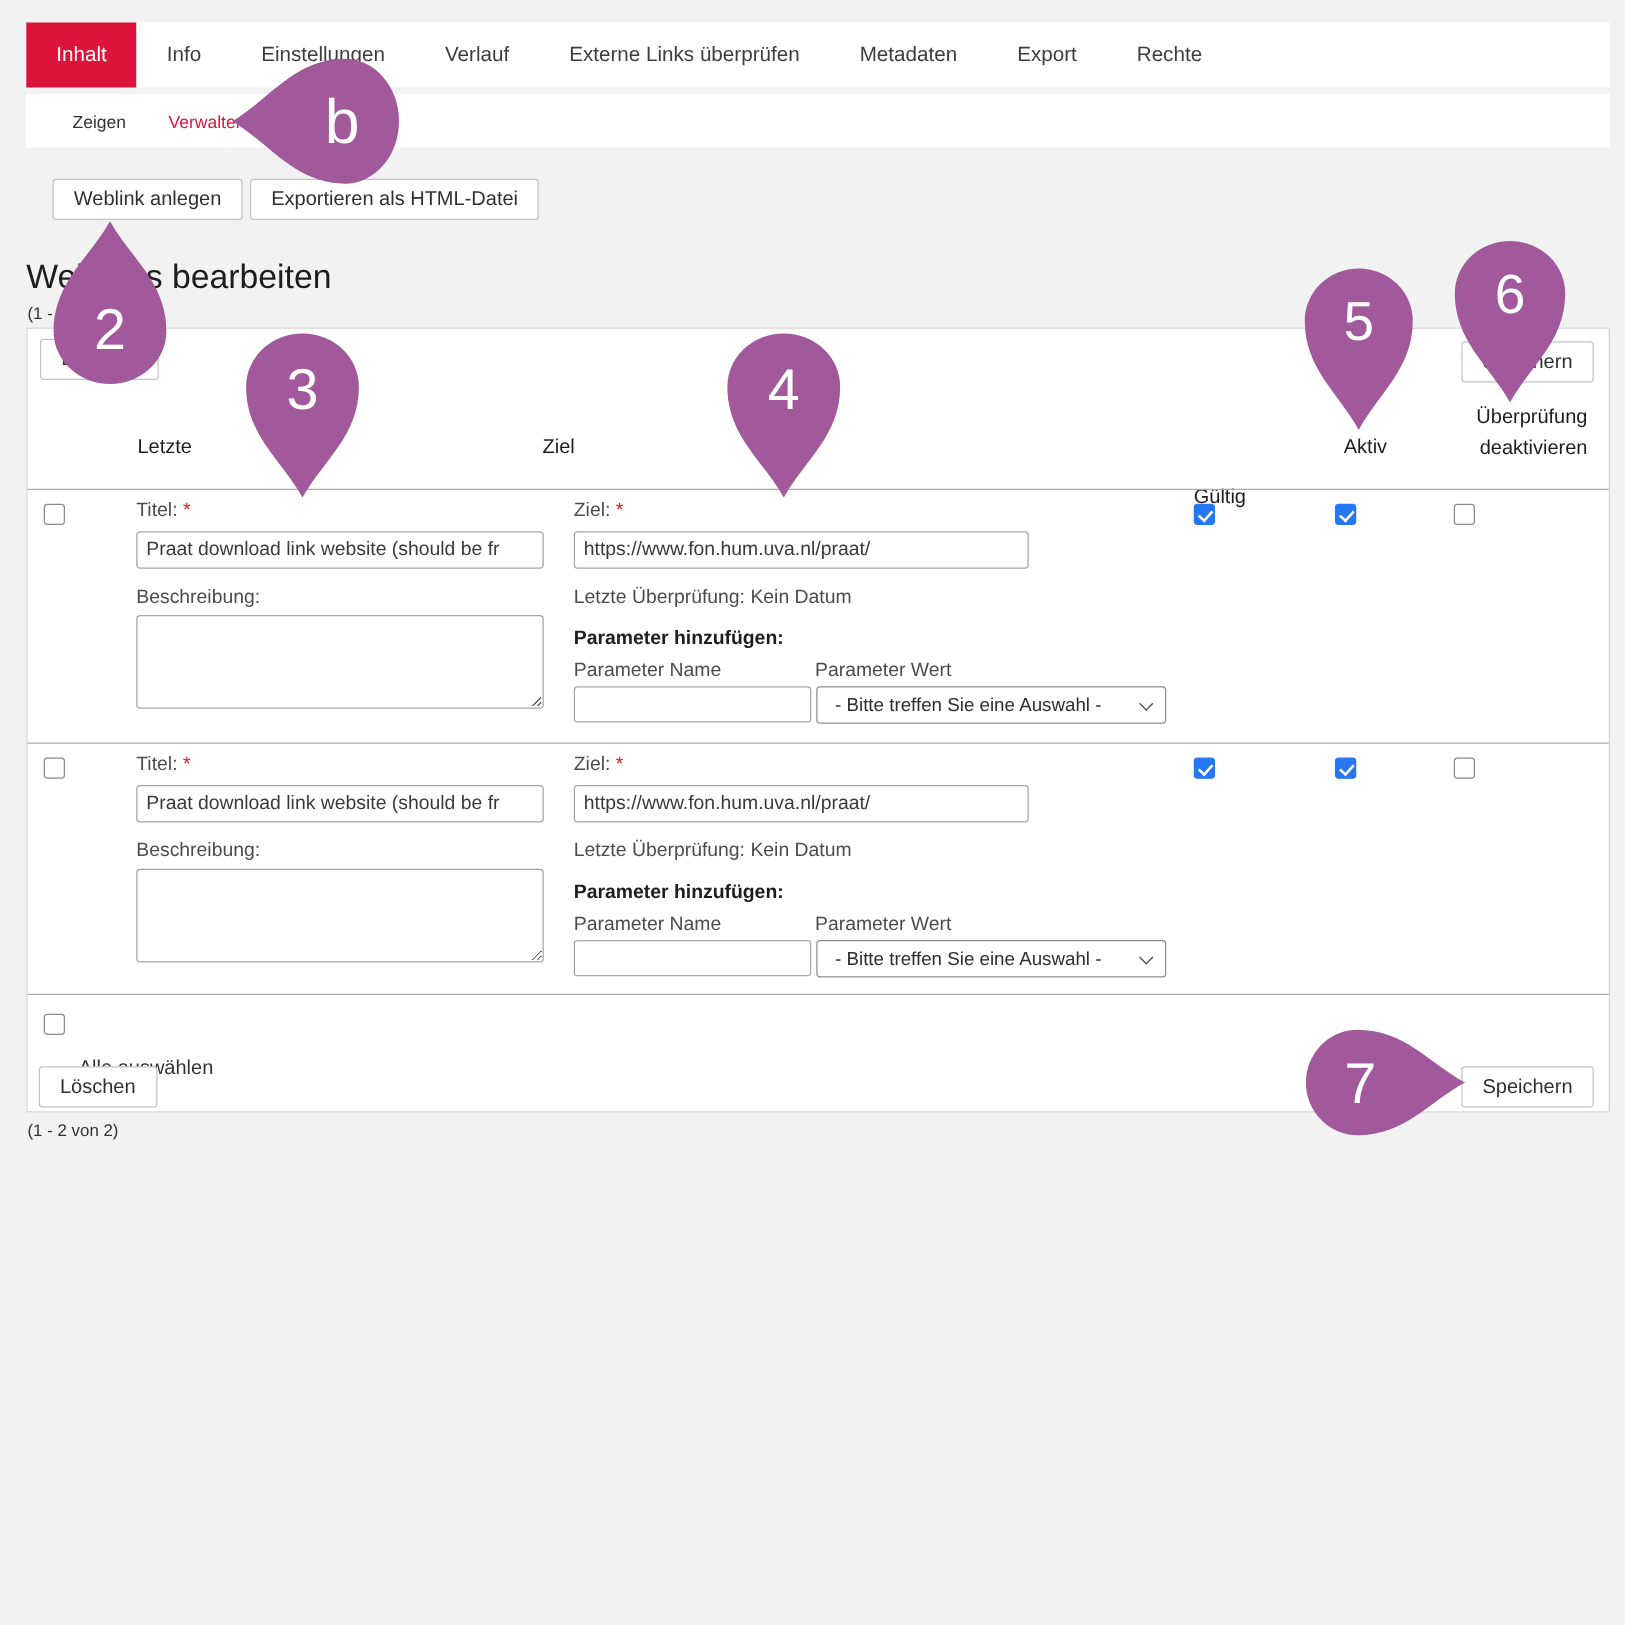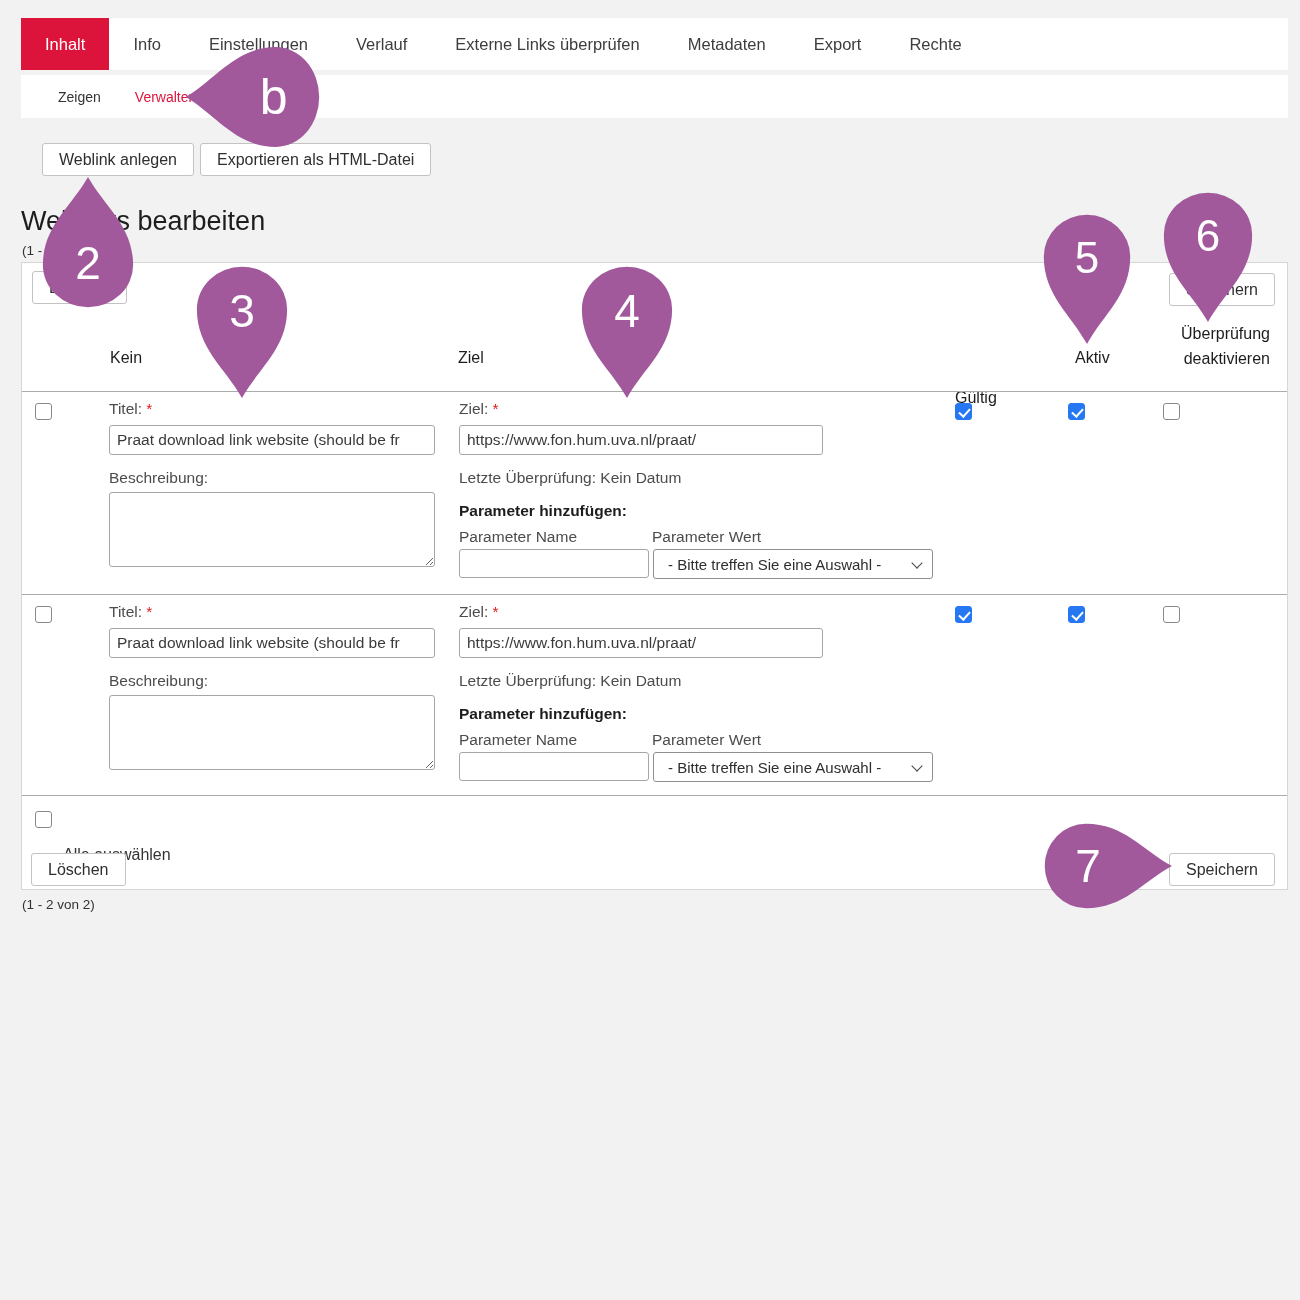--- a/index.html
+++ b/index.html
@@ -87,22 +87,22 @@
   <button class="btn" style="left:42px;top:143px;">Weblink anlegen</button>
   <button class="btn" style="left:200px;top:143px;">Exportieren als HTML-Datei</button>
 
   <h1 class="page-title">Weblinks bearbeiten</h1>
   <div class="pagination" style="top:243px;">(1 - 2 von 2)</div>
 
   <section class="weblinks-table">
     <button class="btn" style="left:10px;top:8px;">Löschen</button>
     <button class="btn" style="right:12px;top:10px;">Speichern</button>
 
-    <div class="col-header" style="left:88px;top:86px;">Kein</div>
-    <div class="col-header" style="left:436px;top:86px;">Ziel</div>
+    <div class="col-header" style="left:88px;top:86px;">Letzte</div>
+    <div class="col-header" style="left:412px;top:86px;">Ziel</div>
     <div class="col-header" style="left:933px;top:86px;margin-top:40px;">Gültig</div>
     <div class="col-header" style="left:1043px;top:86px;margin-left:10px;">Aktiv</div>
     <div class="col-header" style="right:17px;top:58px;width:122px;text-align:right;line-height:25px;">Überprüfung deaktivieren</div>
     <div class="divider" style="top:128px;"></div>
 
     <div class="row" style="top:129px;height:202px;">
       <span class="checkbox" style="left:13px;top:11px;"></span>
       <span class="field-label" style="left:87px;top:8px;"><span>Titel:</span> <span class="req">*</span></span>
       <input class="text-input" style="left: 87px; top: 33px; width: 326px;" value="Praat download link website (should be fr">
       <span class="field-label" style="left:87px;top:77px;">Beschreibung:</span>

